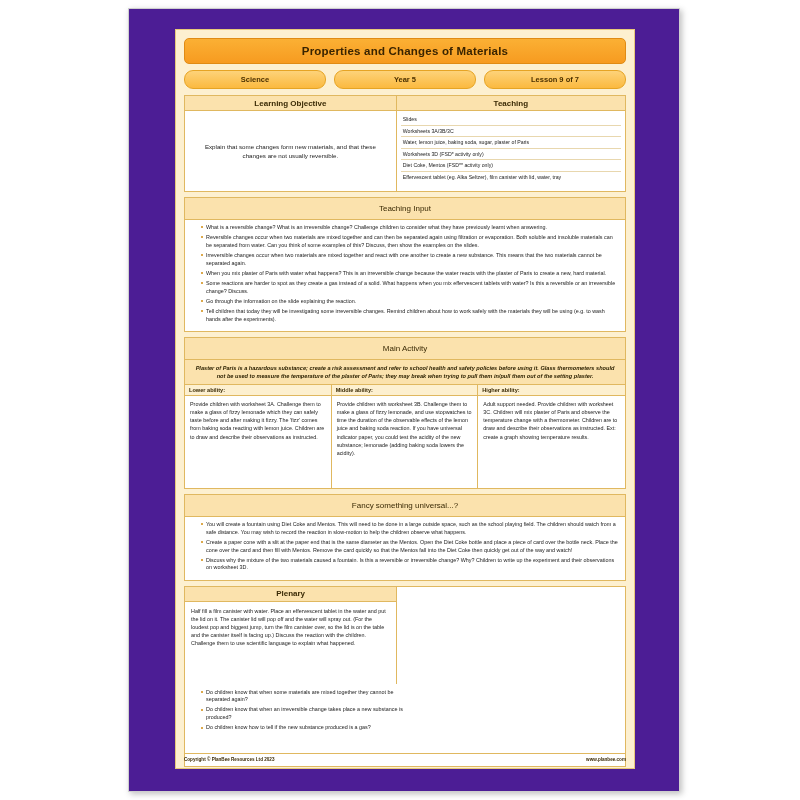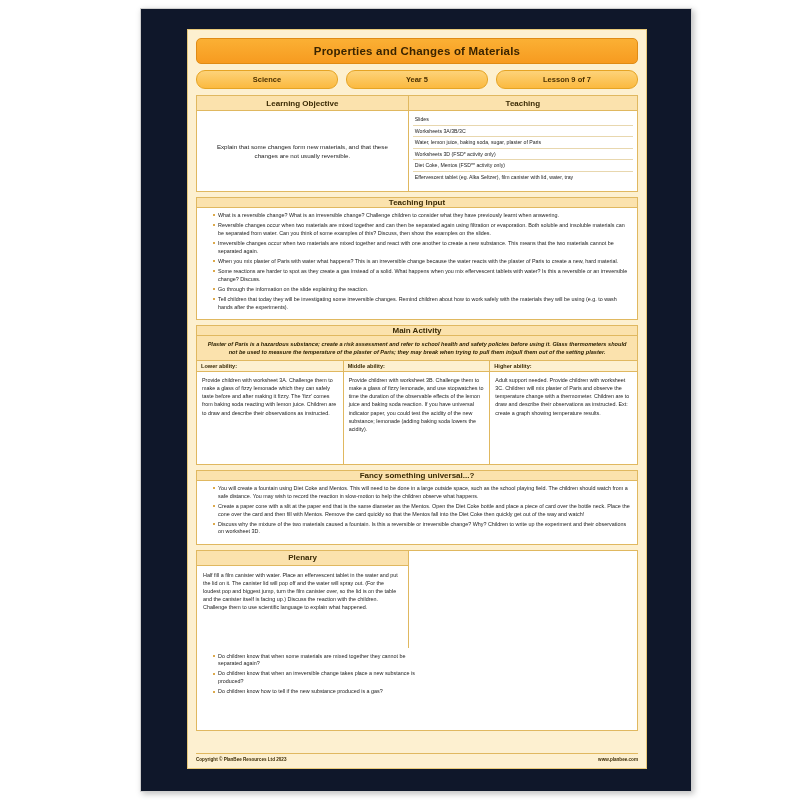--- a/index.html
+++ b/index.html
@@ -5,25 +5,25 @@
   html, body {
     margin: 0;
     padding: 0;
     width: 800px;
     height: 800px;
     background: #ffffff;
     font-family: "Liberation Sans", sans-serif;
   }
   .page-frame {
     position: absolute;
-    left: 140px;
+    left: 128px;
     top: 8px;
     width: 552px;
     height: 784px;
-    background: #0f172a;
+    background: #4c1d95;
     border: 1px solid #cfcfcf;
     box-shadow: 2px 2px 6px rgba(0,0,0,0.25);
     box-sizing: border-box;
   }
   .sheet {
     position: absolute;
     left: 46px;
     top: 20px;
     width: 460px;
     height: 740px;
@@ -108,23 +108,23 @@
     padding: 2px 2px;
     line-height: 1.25;
   }
   .res-item:last-child { border-bottom: none; }
   .band {
     margin-top: 5px;
     background: #fbe2ad;
     border: 1px solid #e0b860;
     text-align: center;
     font-size: 8px;
-    font-weight: bold;
+    font-weight: normal;
     color: #3a2a05;
-    padding: 0 0;
+    padding: 6px 0;
   }
   .white-block {
     background: #ffffff;
     border: 1px solid #e0b860;
     border-top: none;
     padding: 4px 6px 5px 6px;
   }
   ul.bullets {
     margin: 0;
     padding-left: 10px;

